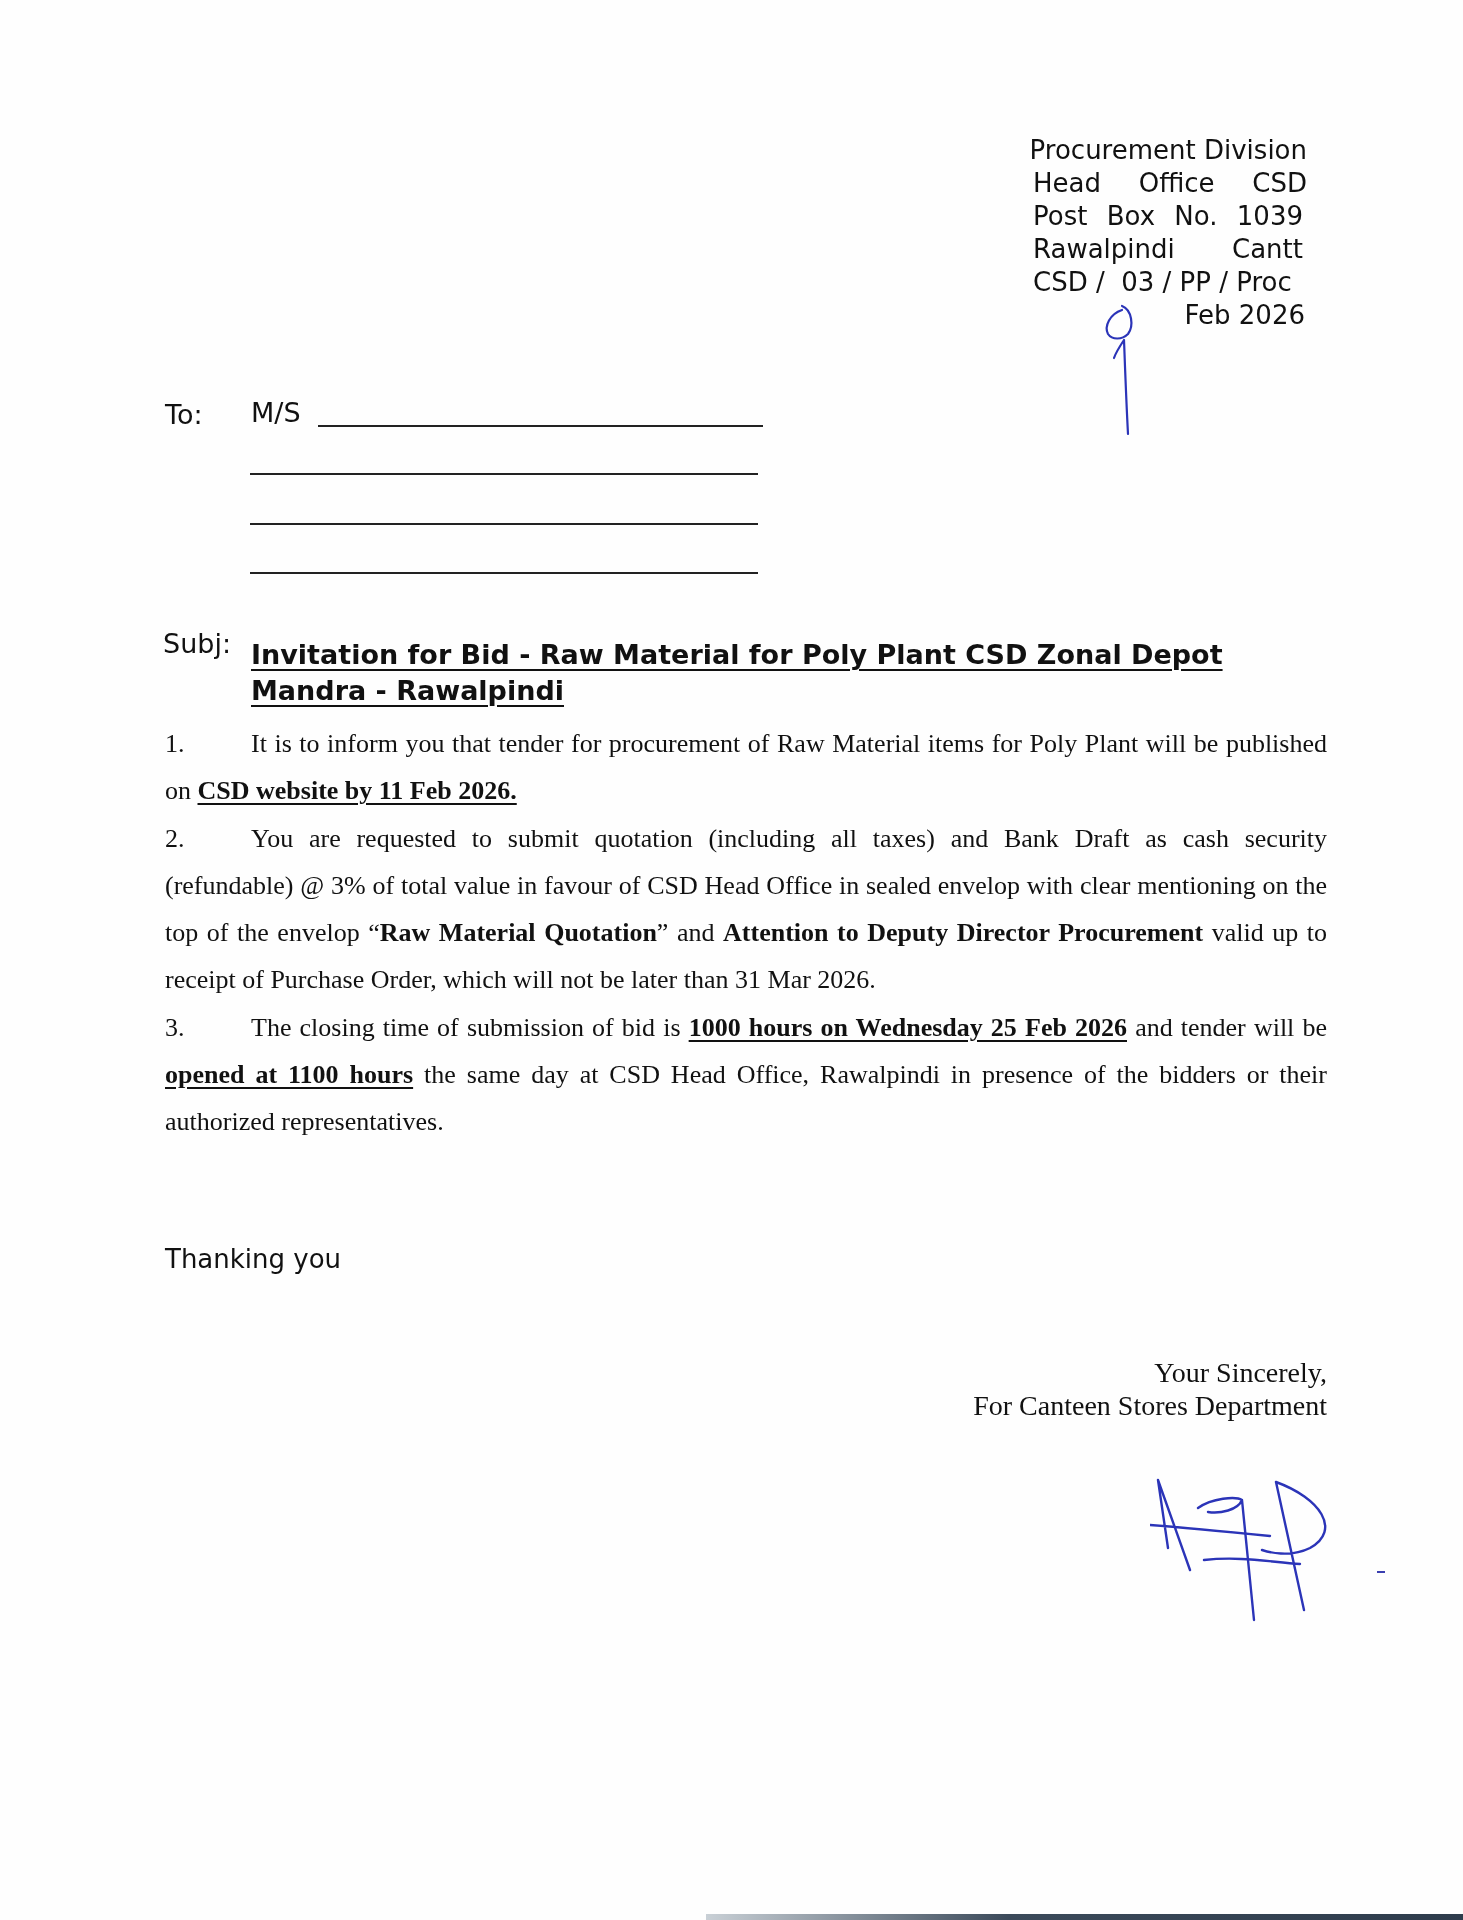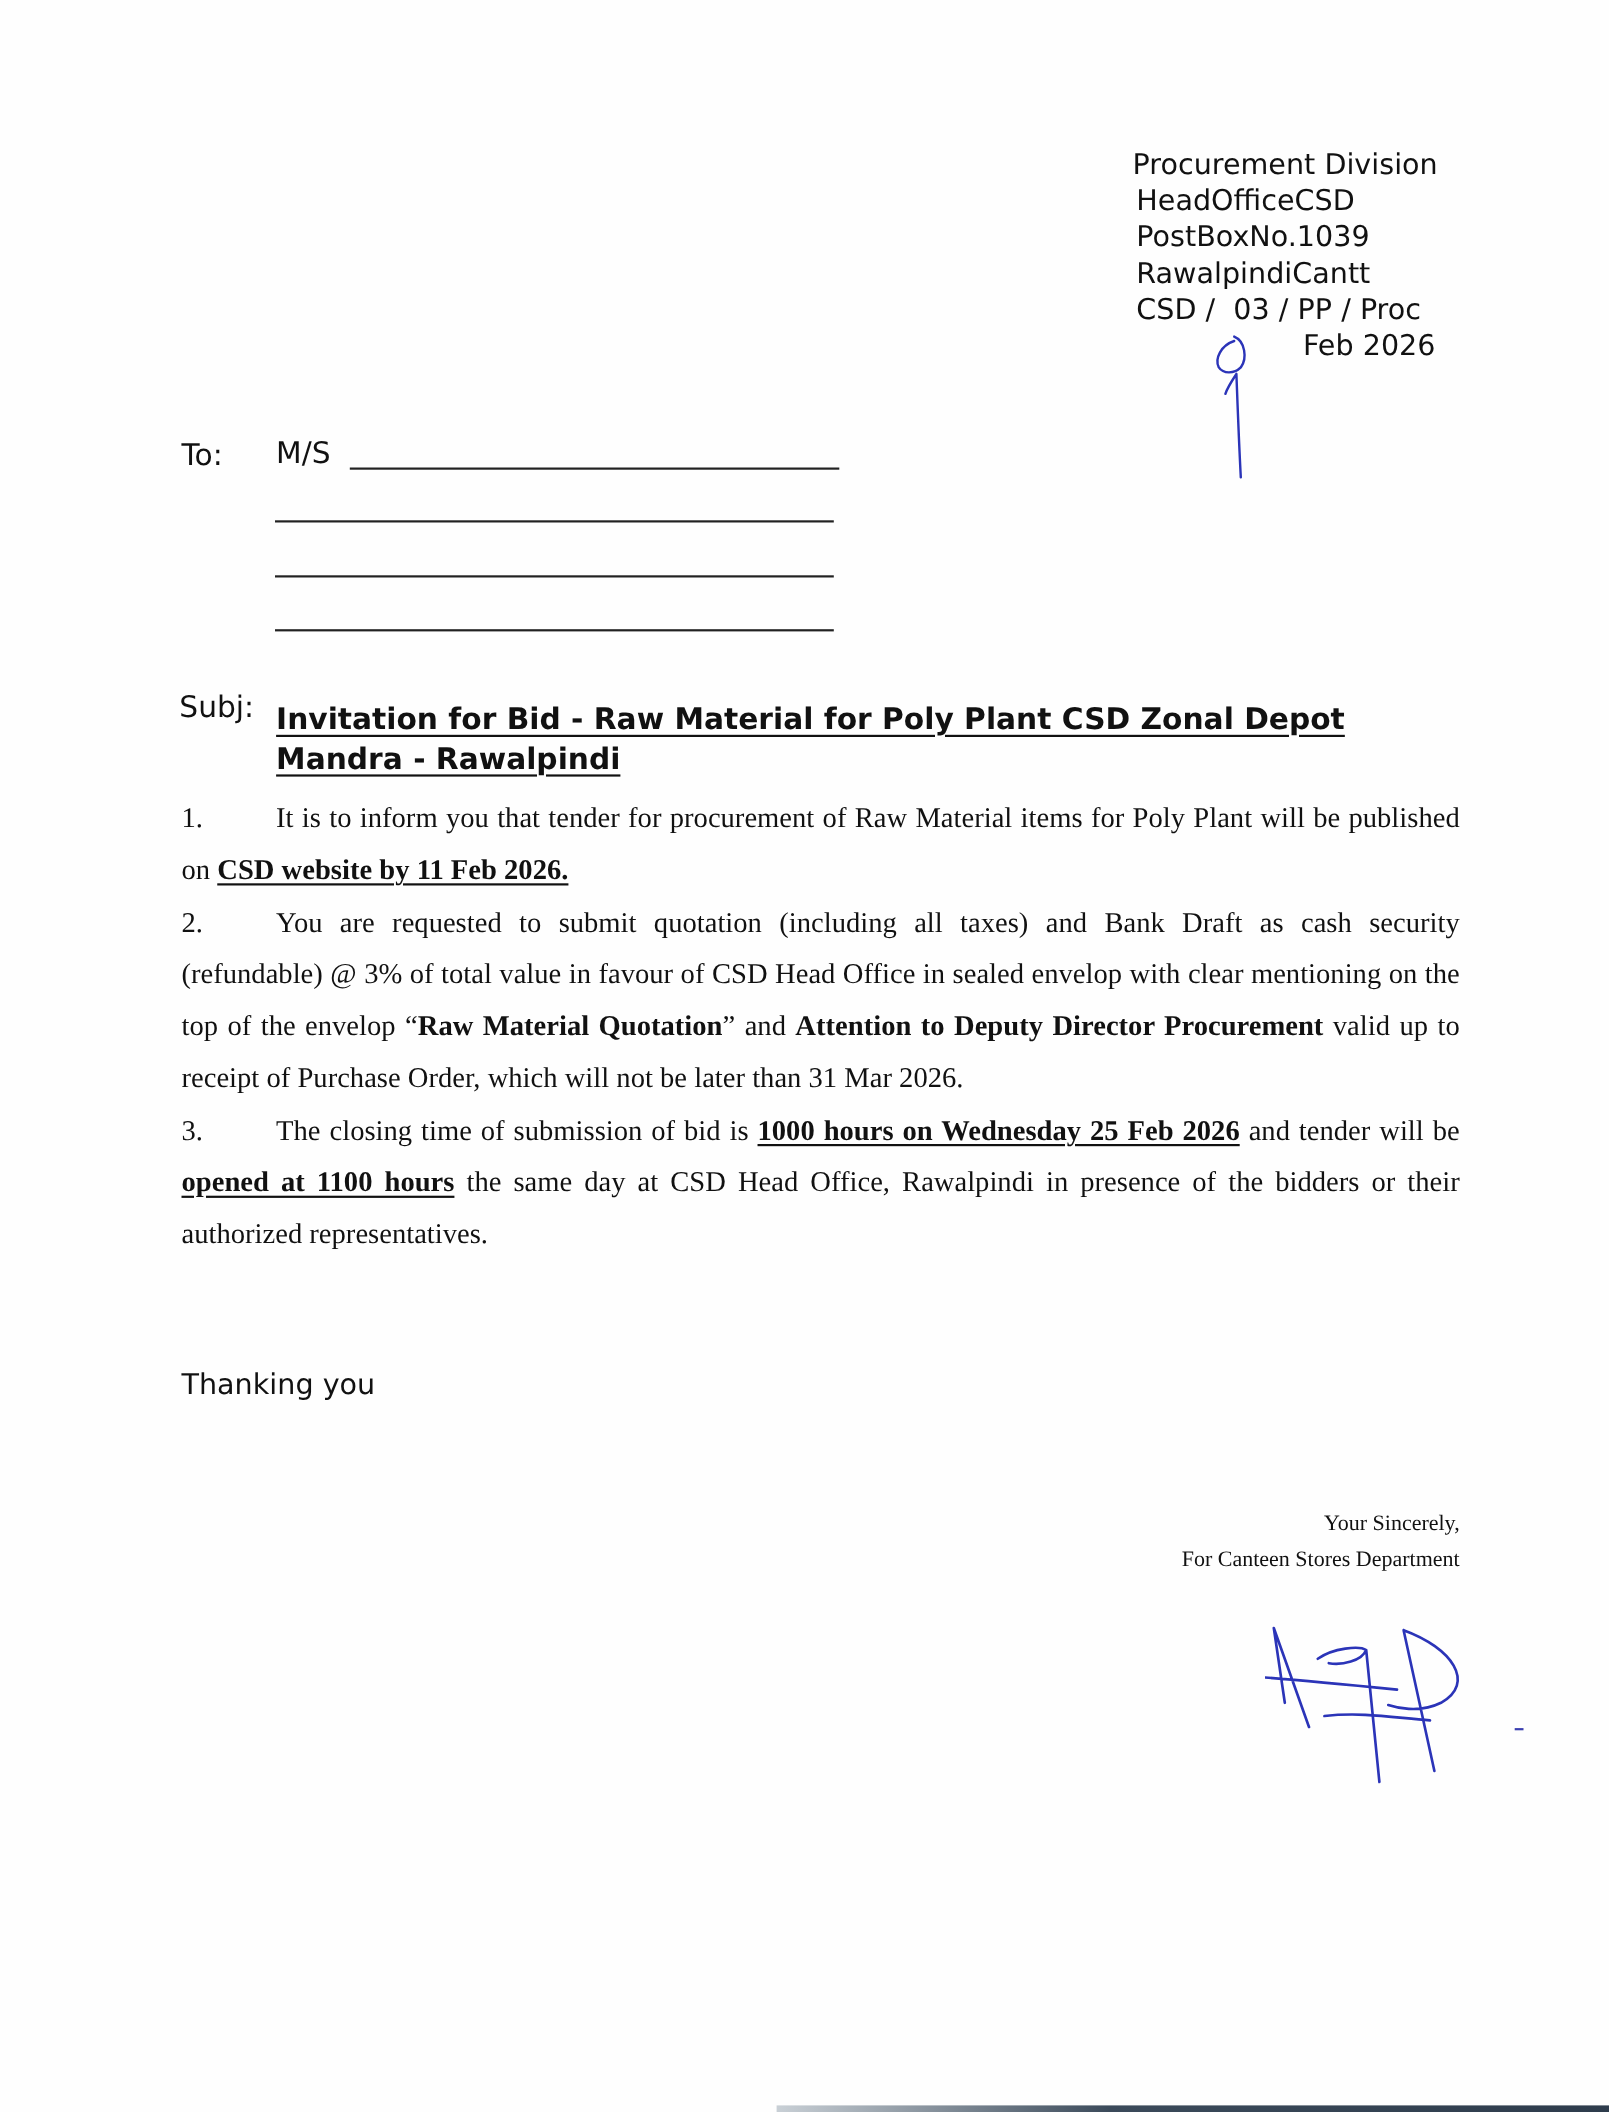--- a/index.html
+++ b/index.html
@@ -4,21 +4,21 @@
   <style>
     html, body { margin: 0; padding: 0; background: #ffffff; }
     body { width: 1463px; height: 1920px; position: relative; overflow: hidden; color: #111; }
     .page { position: absolute; inset: 0; background: #fefefe; }
 
     .sans-v { font-family: "DejaVu Sans", sans-serif; }
     .sans-a { font-family: Liberation Serif, serif; }
 
     
     .letterhead { position: absolute; left: 1033px; top: 134px; width: 274px; font-size: 26px; line-height: 33px; }
-    .letterhead .lh-line { display: flex; white-space: nowrap; }
+    .letterhead .lh-line { display: flex; justify-content: space-between; white-space: nowrap; }
     .letterhead .lh-line.right { justify-content: flex-end; text-align: right; }
 
     .initials { position: absolute; left: 1100px; top: 296px; }
 
     
     .to-block { position: absolute; left: 165px; top: 395px; font-size: 27px; }
     .to-label { position: absolute; left: 0; top: 4px; }
     .ms-label { position: absolute; left: 86px; top: 2px; font-weight: normal; text-align: right; }
     .addr-line { position: absolute; height: 0; border-bottom: 2px solid #222; }
 
@@ -30,21 +30,21 @@
     
     .body { position: absolute; left: 165px; top: 720px; width: 1162px; font-size: 26px; line-height: 47.3px; text-align: justify; }
     .para { margin: 0; }
     .para .num { display: inline-block; width: 86px; }
     .b { font-weight: bold; }
     .bu { font-weight: bold; text-decoration: underline; text-decoration-thickness: 2px; text-underline-offset: 4px; }
 
     .thanks { position: absolute; left: 165px; top: 1244px; font-size: 26px; }
 
     
-    .closing { position: absolute; right: 136px; top: 1356px; font-size: 20px; line-height: 33px; text-align: right; margin-top: 13px; }
+    .closing { position: absolute; right: 136px; top: 1356px; font-size: 28px; line-height: 33px; text-align: right; }
     .sig-block { position: absolute; right: 136px; top: 1570px; font-size: 26px; line-height: 33px; text-align: right; }
     .sig-block .it { font-style: italic; }
     .signature { position: absolute; left: 1150px; top: 1470px; }
 
     .stray-mark { position: absolute; left: 1377px; top: 1571px; width: 8px; height: 2px; background: #3a3fb0; }
     .bottom-edge { position: absolute; left: 706px; top: 1914px; width: 757px; height: 6px; background: linear-gradient(90deg, #c9d0d6, #3b4a5a 40%, #2e3c4c); }
   </style>
 </head>
 <body>
 

